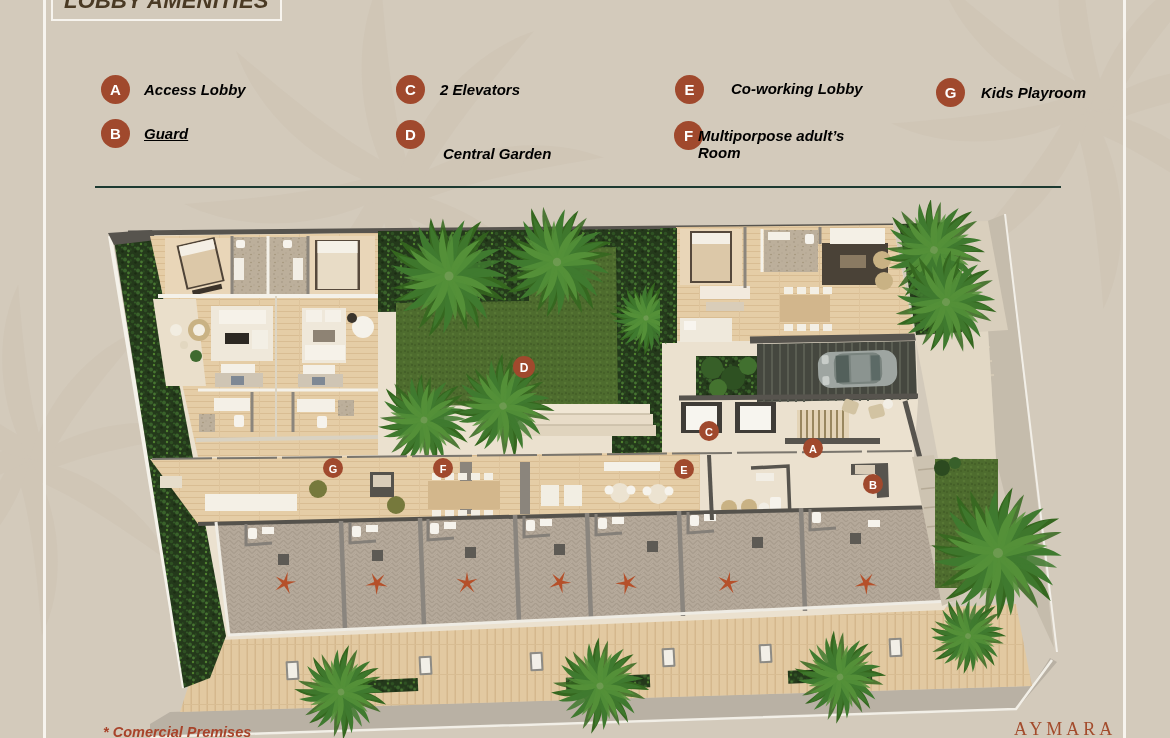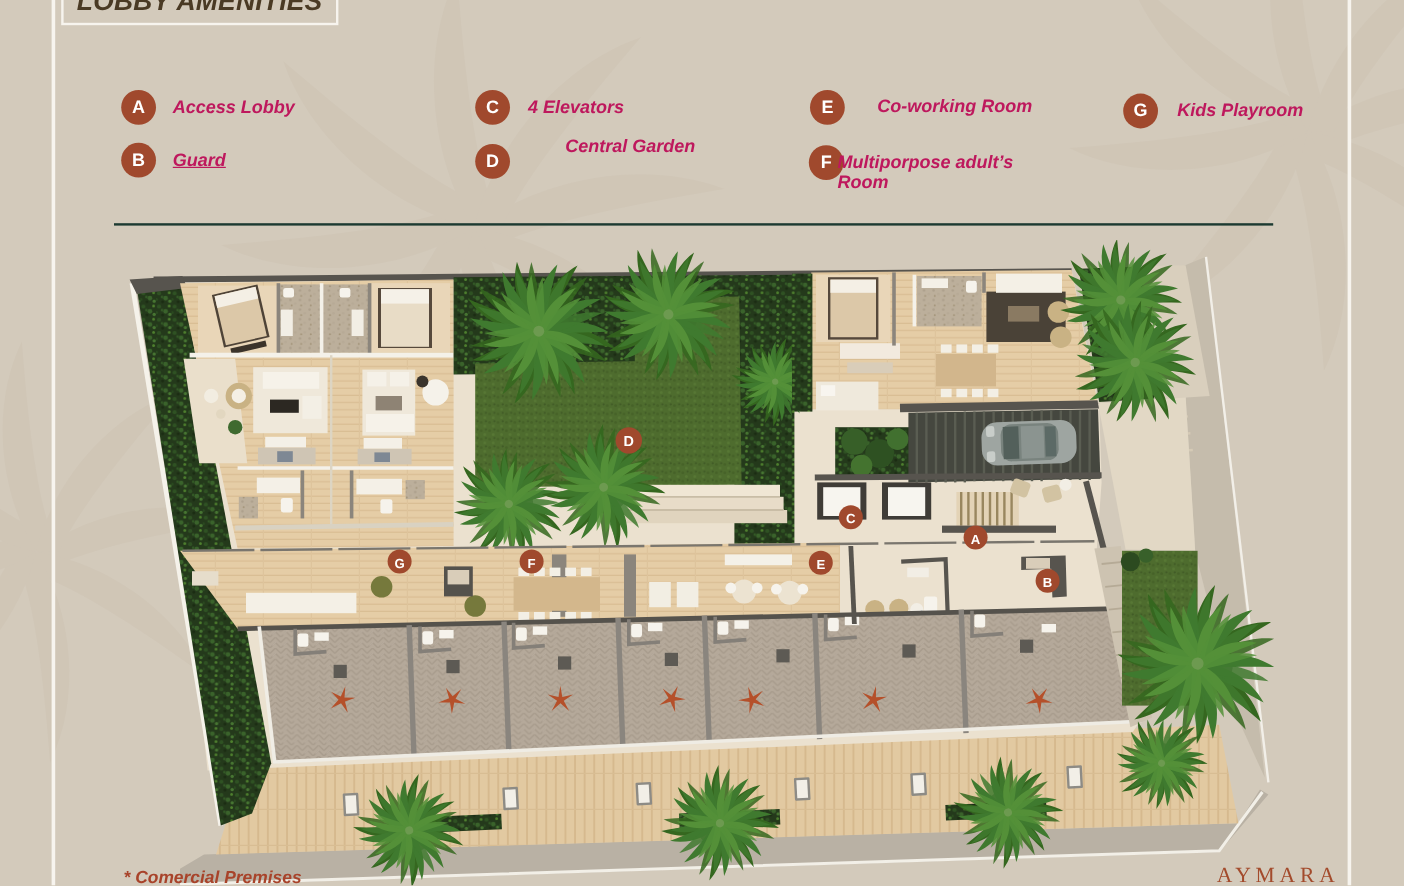--- a/index.html
+++ b/index.html
@@ -1,19 +1,19 @@
 <!DOCTYPE html>
 <html><head>
 <meta charset="utf-8">
 <style>
   html,body{margin:0;padding:0;}
   body{width:1170px;height:738px;overflow:hidden;position:relative;
        background:#d3cabb;font-family:"Liberation Sans",sans-serif;}
   .abs{position:absolute;}
-  .legtxt{font-style:italic;font-weight:bold;color:#be185d;font-size:15px;line-height:17px;}
+  .legtxt{font-style:italic;font-weight:bold;color:#000000;font-size:15px;line-height:17px;}
   .circ{width:29px;height:29px;border-radius:50%;background:#a0492d;color:#fff;
         font-weight:bold;font-size:15px;text-align:center;line-height:29px;}
 </style>
 </head>
 <body>
 
 <svg class="abs" style="left:0;top:0" width="1170" height="738" viewBox="0 0 1170 738">
 <defs>
   <g id="wfrond">
     <path d="M0,0 C16,-12 40,-16 58,-9 C40,-6 18,-2 5,4 Z"></path>
@@ -55,29 +55,29 @@
 <div class="abs circ" style="left:101px;top:75px;">A</div>
 
 <div class="abs legtxt" style="left:144px;top:81px;">Access Lobby</div>
 
 <div class="abs circ" style="left:101px;top:119px;">B</div>
 
 <div class="abs legtxt" style="left:144px;top:125px;text-decoration:underline;">Guard</div>
 
 <div class="abs circ" style="left:396px;top:75px;">C</div>
 
-<div class="abs legtxt" style="left:440px;top:81px;">4 Elevators</div>
+<div class="abs legtxt" style="left:440px;top:81px;">2 Elevators</div>
 
 <div class="abs circ" style="left:396px;top:120px;">D</div>
 
-<div class="abs legtxt" style="left:443px;top:114px;margin-left:28px;">Central Garden</div>
+<div class="abs legtxt" style="left:443px;top:145px;">Central Garden</div>
 
 <div class="abs circ" style="left:675px;top:75px;">E</div>
 
-<div class="abs legtxt" style="left:731px;top:80px;">Co-working Room</div>
+<div class="abs legtxt" style="left:731px;top:80px;">Co-working Lobby</div>
 
 <div class="abs circ" style="left:674px;top:121px;">F</div>
 
 <div class="abs legtxt" style="left:698px;top:127px;width:170px;">Multiporpose adult’s<br>Room</div>
 
 <div class="abs circ" style="left:936px;top:78px;">G</div>
 
 <div class="abs legtxt" style="left:981px;top:84px;font-style:italic;">Kids Playroom</div>
 
 <div class="abs" style="left:95px;top:186px;width:966px;height:2px;background:#1c3a31;"></div>

